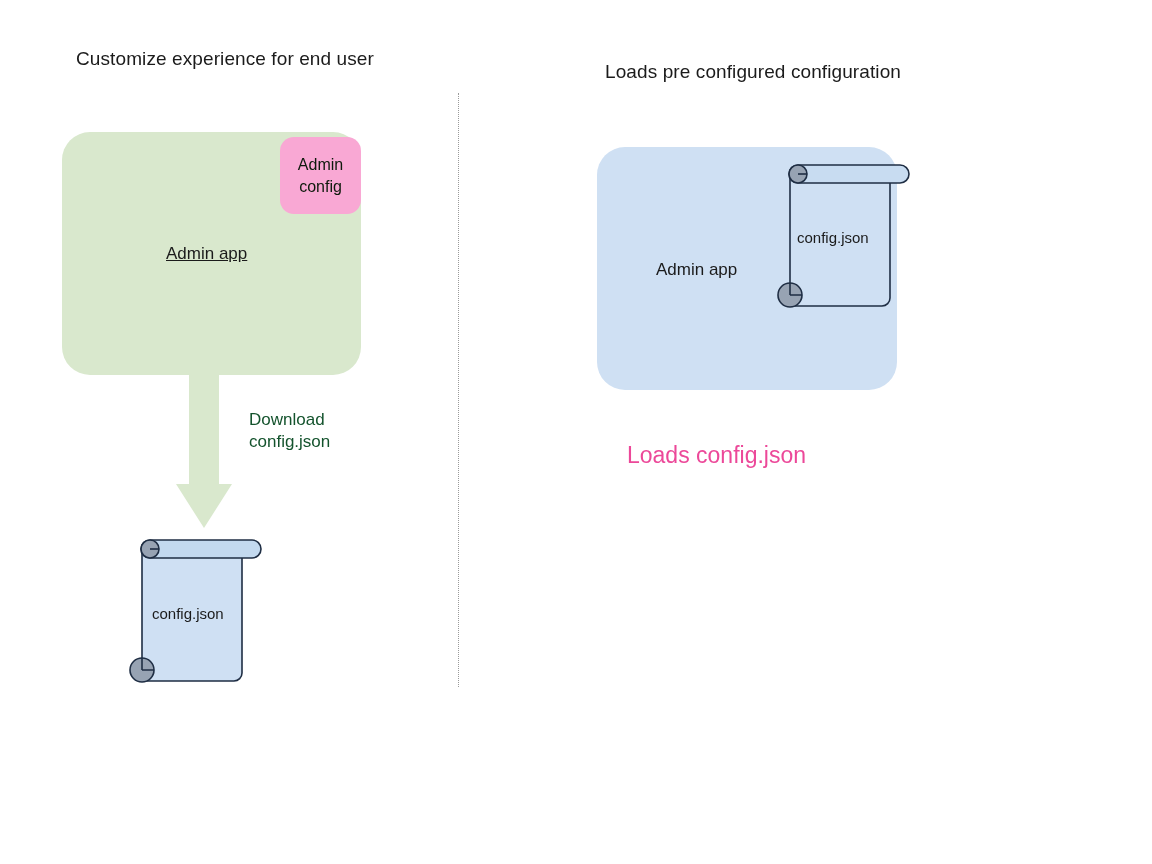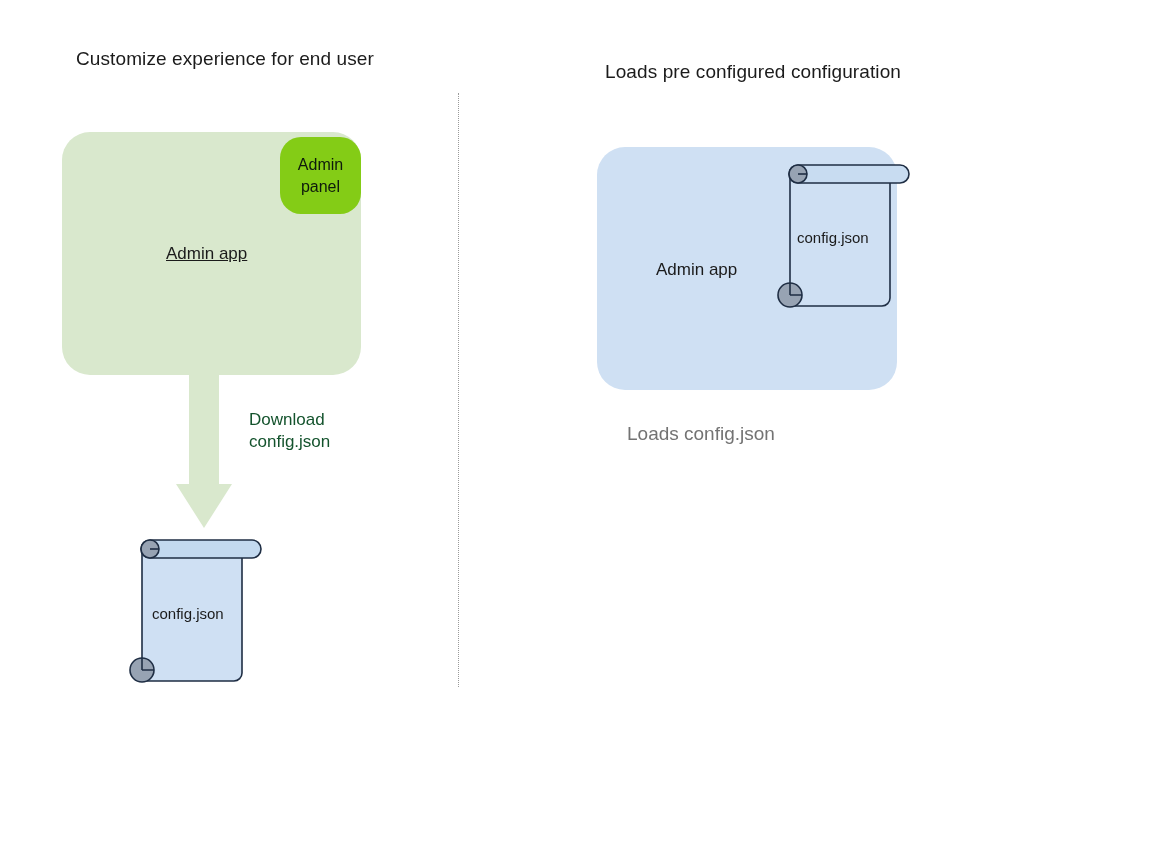--- a/index.html
+++ b/index.html
@@ -70,22 +70,22 @@
   #admin-app-label { left: 166px; top: 244px; text-decoration: underline; }
   #demo-app-label  { left: 656px; top: 260px; }
 
   
   #admin-panel {
     position: absolute;
     left: 280px;
     top: 137px;
     width: 81px;
     height: 77px;
-    background: #84cc16;
-    border-radius: 21px;
+    background: #f9a8d4;
+    border-radius: 14px;
     display: flex;
     align-items: center;
     justify-content: center;
     text-align: center;
     font-size: 16px;
     line-height: 22px;
     color: #0e1a0c;
   }
 
   
@@ -121,24 +121,24 @@
     color: #1b1b1b;
     white-space: nowrap;
   }
   #scroll-left-label  { left: 152px; top: 605px; }
   #scroll-right-label { left: 797px; top: 229px; }
 
   
   #loads-caption {
     position: absolute;
     left: 627px;
-    top: 424px;
-    font-size: 19px;
+    top: 445px;
+    font-size: 23px;
     line-height: 20px;
-    color: #737373;
+    color: #ec4899;
     white-space: nowrap;
   }
 </style>
 </head>
 <body>
 
 <div class="canvas">
 
   <div class="section-title" id="title-left">Customize experience for end user</div>
 
@@ -146,21 +146,21 @@
 
   <div class="divider"></div>
 
   <div class="app-box" id="admin-app-box"></div>
 
   <div class="app-label" id="admin-app-label">Admin app</div>
 
   <div id="admin-panel">
     <span>
       <span>Admin</span><br>
-      <span>panel</span>
+      <span>config</span>
     </span>
   </div>
 
   <svg id="download-arrow" viewBox="0 0 56 156">
     <path d="M13 0 H43 V112 H56 L28 156 L0 112 H13 Z" fill="#d9e8cd"></path>
   </svg>
 
   <div class="arrow-label">
     <span>Download</span><br>
     <span>config.json</span>

